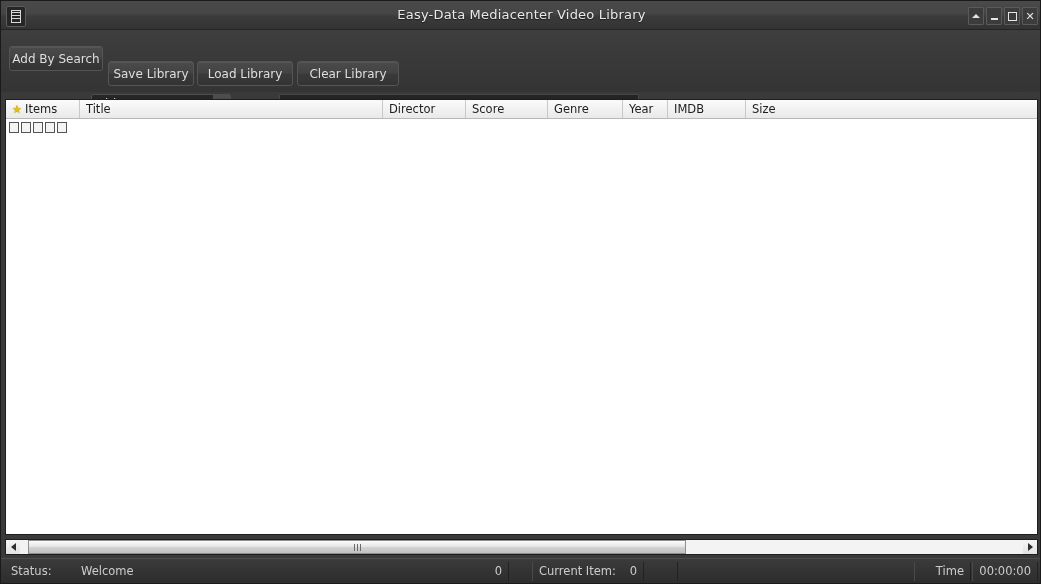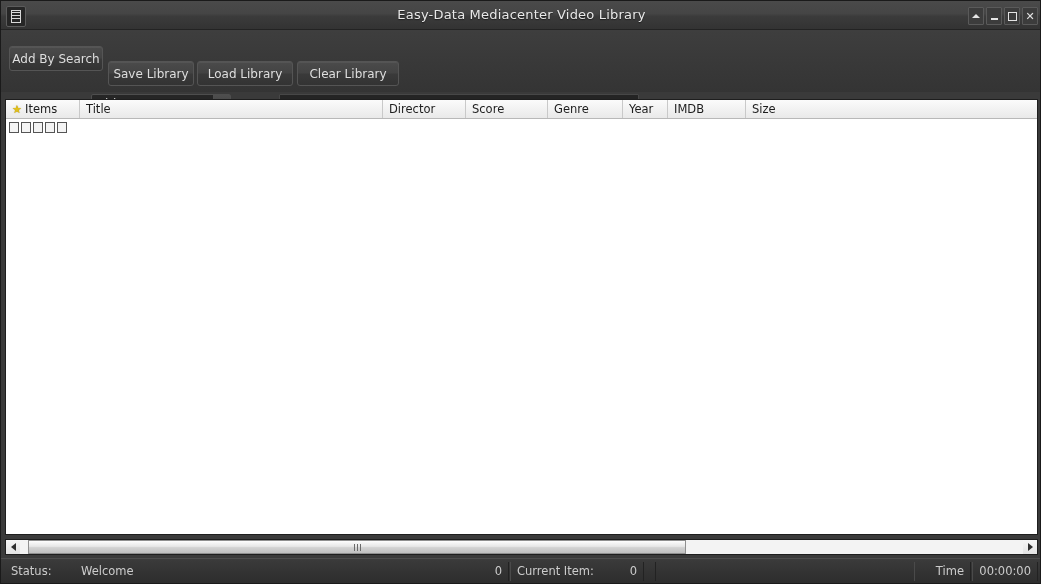--- a/index.html
+++ b/index.html
@@ -415,19 +415,19 @@
     </div>
     <div class="sb-arrow right">
         <i></i>
       </div>
   </div>
 
   <div class="statusbar">
     <div class="spanel noborder" style="left:4px; width:74px;">Status:</div>
     <div class="spanel noborder" style="left:44px; width:300px;margin-left:30px;">Welcome</div>
     <div class="spanel r" style="left:460px; width:48px; border-left:none;">0</div>
-    <div class="spanel" style="left:509px; width:146px;">Current Item:</div>
+    <div class="spanel" style="left:531px; width:146px;">Current Item:</div>
     <div class="spanel r" style="left:595px; width:48px; border-left:none;">0</div>
     <div class="spanel r" style="left:913px; width:57px;">Time</div>
     <div class="spanel r" style="left:971px; width:66px;">00:00:00</div>
   </div>
 
 </div>
 
 </body></html>

